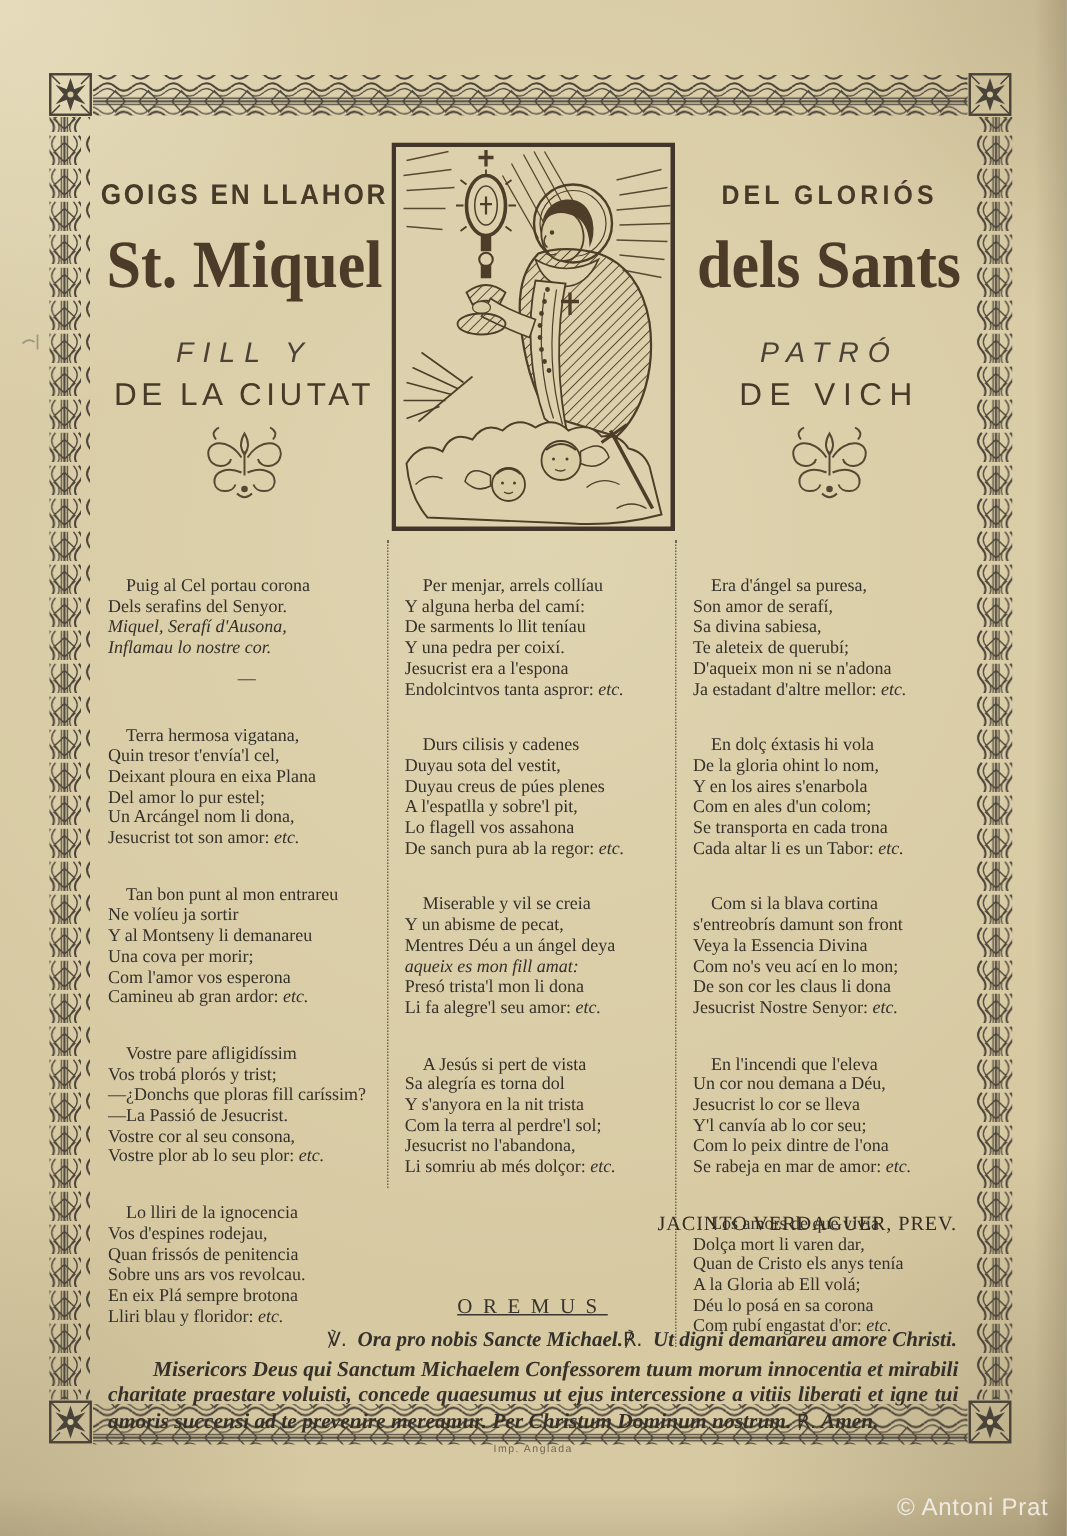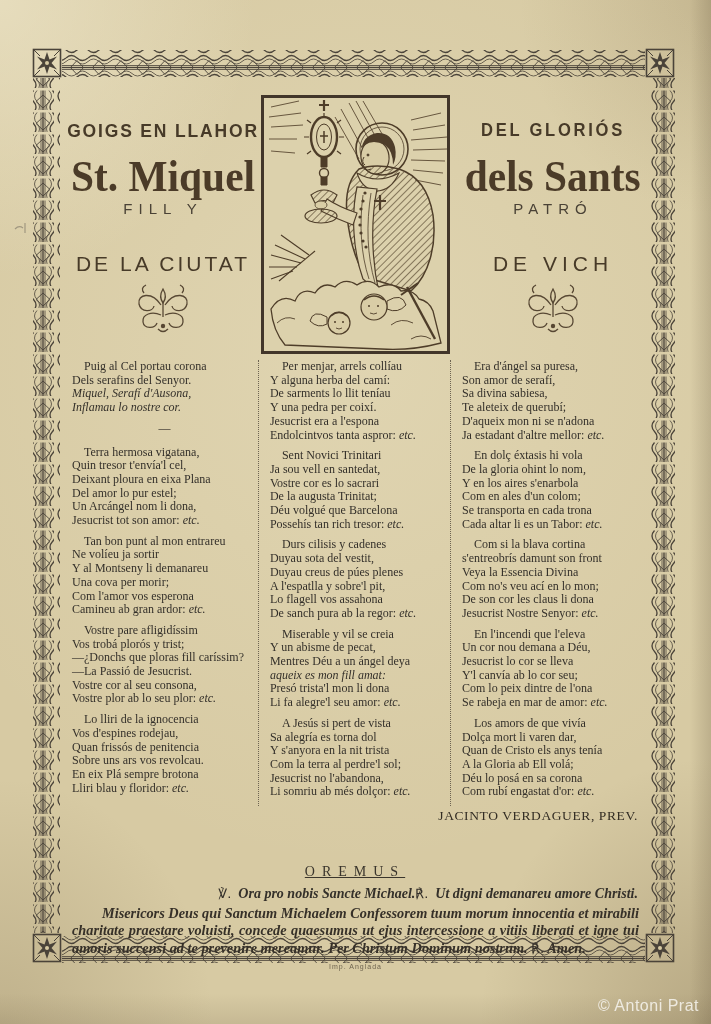--- a/index.html
+++ b/index.html
@@ -23,31 +23,31 @@
   .head-group{position:absolute; width:210px; text-align:center;}
   .hg-left{left:58px; top:0;}
   .hg-right{left:448px; top:0;}
   .kicker{position:absolute; width:100%; top:120px; font-family:"Liberation Sans",sans-serif;
           font-weight:700; font-size:19px; letter-spacing:2px; color:#473a28;
           transform:scaleX(.92);}
   .hg-right .kicker{font-size:18px; letter-spacing:3px;}
   .big-title{position:absolute; width:100%; top:150px; font-weight:700; font-size:45px;
           color:#4b3b28; white-space:nowrap;}
   .big-title span{display:inline-block; transform:scaleX(.92); transform-origin:center;}
-  .sub1{position:absolute; width:100%; top:200px; font-family:"Liberation Sans",sans-serif;
-          font-size:15px; letter-spacing:6px; color:#4a4236;}
+  .sub1{position:absolute; width:100%; top:225px; font-family:"Liberation Sans",sans-serif;
+          font-size:19px; letter-spacing:6px; color:#4a4236;font-style:italic;}
   .sub2{position:absolute; width:100%; top:252px; font-family:"Liberation Sans",sans-serif;
           font-weight:400; font-size:21px; letter-spacing:3px; color:#473a28;}
   .hg-right .sub2{letter-spacing:5px;}
   .fleuron{position:absolute; left:50%; transform:translateX(-50%); top:281px;}
   
   .verses{position:absolute; left:72px; top:360px; width:570px; display:flex; align-items:flex-start;}
   .vcol{width:190px; font-size:12px; line-height:13.7px; white-space:nowrap;}
   .vcol + .vcol{border-left:1px dotted #6e6452; padding-left:11px; width:184px;}
-  .stanza{margin-bottom:7px;}
+  .stanza{margin-bottom:7px;margin-top:24px;}
   .stanza .line:first-child{text-indent:12px;}
   .line.it{font-style:italic;}
   .line i{font-style:italic;}
   .dash{margin:4px 0 10px; text-align:center; text-indent:0; letter-spacing:1px;}
   
   .author{position:absolute; left:72px; top:808px; width:566px; text-align:right;
           font-size:13.5px; letter-spacing:.6px; color:#332d24;}
   .responsory{position:absolute; left:74px; top:886px; width:564px; display:flex;
           justify-content:flex-end; font-style:italic; font-size:14px; font-weight:600;}
   .vr{font-family:"DejaVu Sans",sans-serif; font-style:normal; font-weight:400; font-size:13px;}
@@ -285,28 +285,20 @@
     <div class="vcol">
         <div class="stanza">
           <div class="line">Per menjar, arrels collíau</div>
           <div class="line">Y alguna herba del camí:</div>
           <div class="line">De sarments lo llit teníau</div>
           <div class="line">Y una pedra per coixí.</div>
           <div class="line">Jesucrist era a l'espona</div>
           <div class="line">Endolcintvos tanta aspror: <i>etc.</i></div>
         </div>
         <div class="stanza">
-          <div class="line">Sent Novici Trinitari</div>
-          <div class="line">Ja sou vell en santedat,</div>
-          <div class="line">Vostre cor es lo sacrari</div>
-          <div class="line">De la augusta Trinitat;</div>
-          <div class="line">Déu volgué que Barcelona</div>
-          <div class="line">Possehís tan rich tresor: <i>etc.</i></div>
-        </div>
-        <div class="stanza">
           <div class="line">Durs cilisis y cadenes</div>
           <div class="line">Duyau sota del vestit,</div>
           <div class="line">Duyau creus de púes plenes</div>
           <div class="line">A l'espatlla y sobre'l pit,</div>
           <div class="line">Lo flagell vos assahona</div>
           <div class="line">De sanch pura ab la regor: <i>etc.</i></div>
         </div>
         <div class="stanza">
           <div class="line">Miserable y vil se creia</div>
           <div class="line">Y un abisme de pecat,</div>

